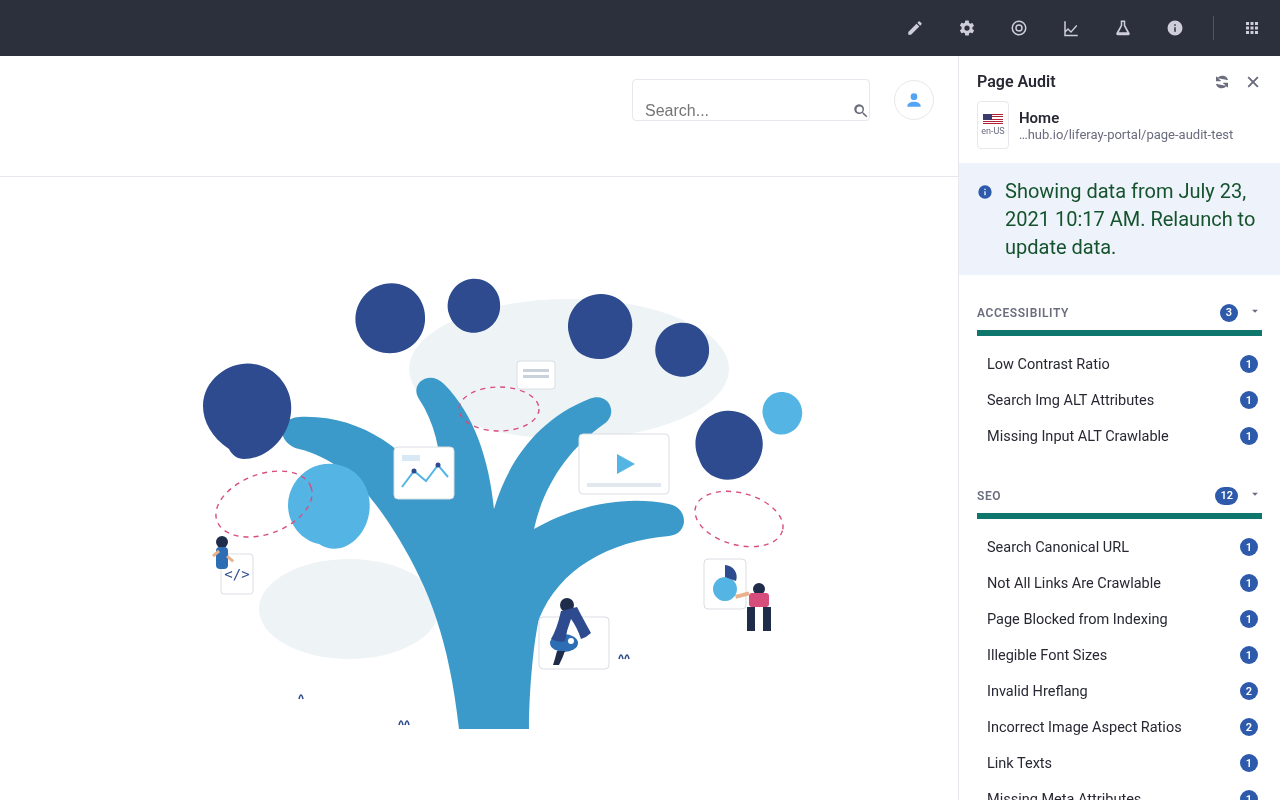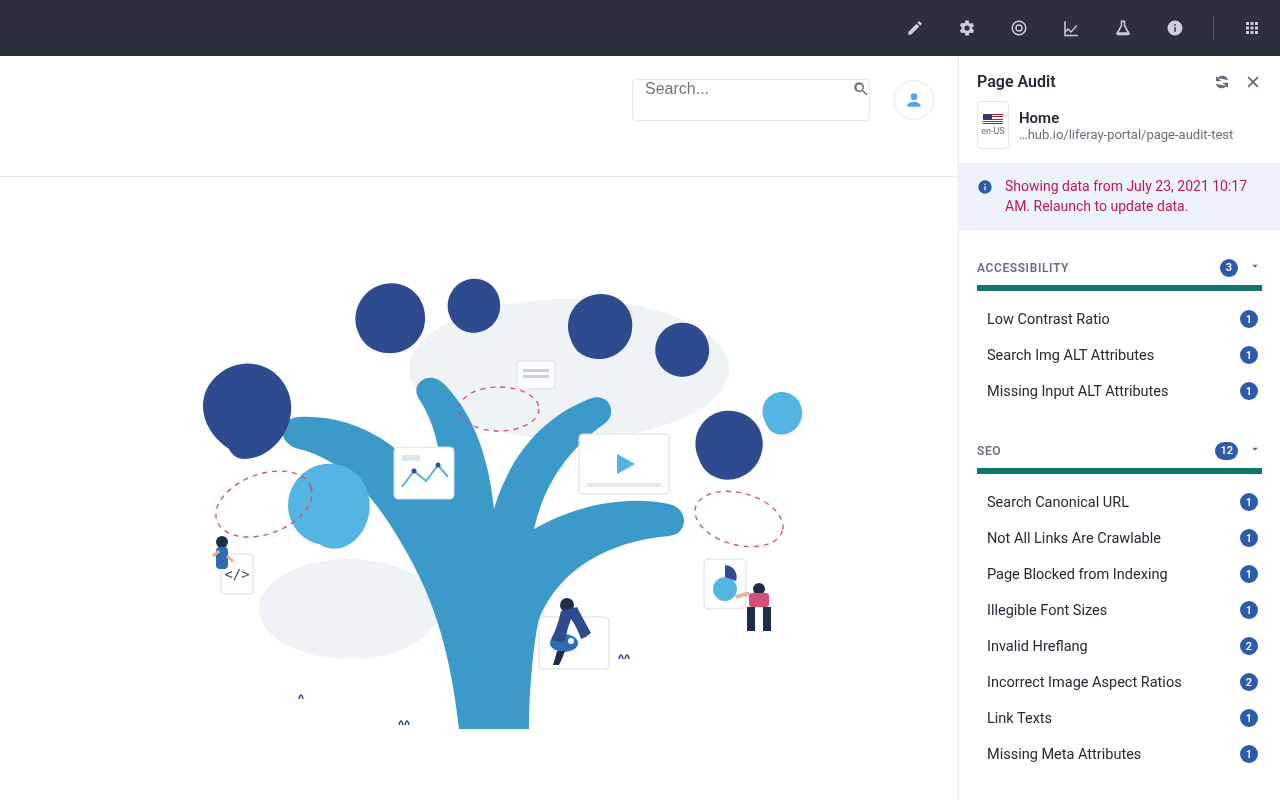--- a/index.html
+++ b/index.html
@@ -41,21 +41,21 @@
   height: 88px;
   display: flex;
   align-items: center;
   justify-content: flex-end;
   padding-right: 24px;
   gap: 24px;
   border-bottom: 1px solid transparent;
 }
 .search-wrap {
   display: flex;
-  align-items: flex-start;
+  align-items: flex-end;
   background: #fff;
   border: 1px solid #e7e7ed;
   border-radius: 4px;
   height: 42px;
   width: 238px;
   padding: 0 12px;
 }
 .search-wrap input {
   border: none;
   outline: none;
@@ -145,22 +145,22 @@
 }
 .page-meta .meta-text { display:flex; flex-direction:column; min-width:0; }
 .page-meta .title { font-size: 15px; font-weight: 600; color:#272833; }
 .page-meta .url { font-size: 13px; color:#6b6c7e; white-space: nowrap; overflow:hidden; text-overflow: clip; }
 
 .info-bar {
   background: #eef2fa;
   padding: 14px 18px;
   display: flex;
   gap: 12px;
-  font-size: 14px;
-  color: #be185d;
+  font-size: 20px;
+  color: #14532d;
   line-height: 1.4;
 }
 .info-bar .i-icon { flex-shrink:0; color:#2e5aac; margin-top:2px; }
 .info-bar svg { width:16px; height:16px; fill: currentColor; }
 
 .sections {
   flex: 1;
   overflow-y: auto;
   padding: 18px 18px 0 18px;
 }
@@ -398,21 +398,21 @@
         <div class="item-list">
           <div class="item-row">
             <span>Low Contrast Ratio</span>
             <span class="badge">1</span>
           </div>
           <div class="item-row">
             <span>Search Img ALT Attributes</span>
             <span class="badge">1</span>
           </div>
           <div class="item-row">
-            <span>Missing Input ALT Attributes</span>
+            <span>Missing Input ALT Crawlable</span>
             <span class="badge">1</span>
           </div>
         </div>
         <div class="section-head">
           <span class="lbl">SEO</span>
           <span class="right">
             <span class="badge">12</span>
             <span><svg viewBox="0 0 24 24">
                 <path d="M7 10l5 5 5-5z"></path>
               </svg></span>

